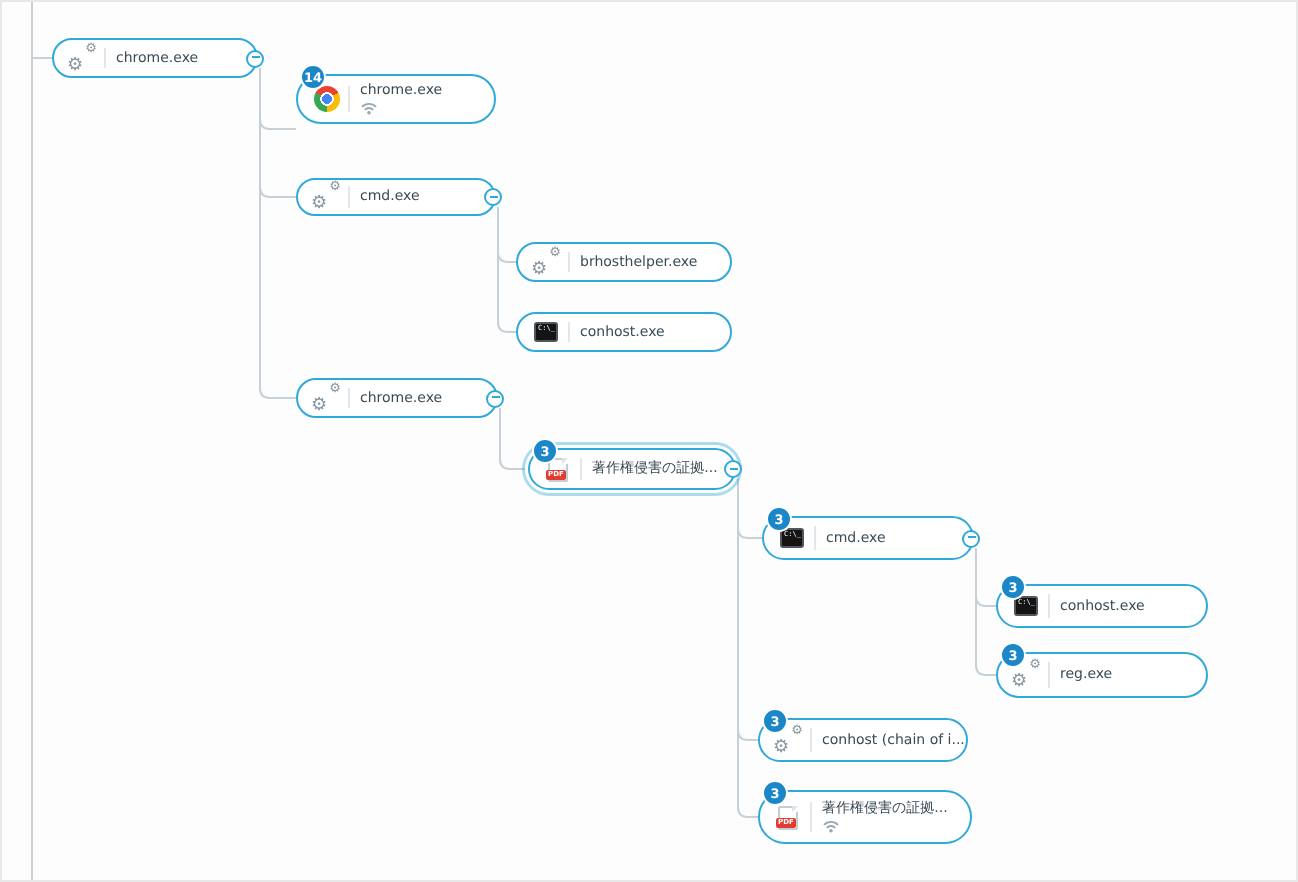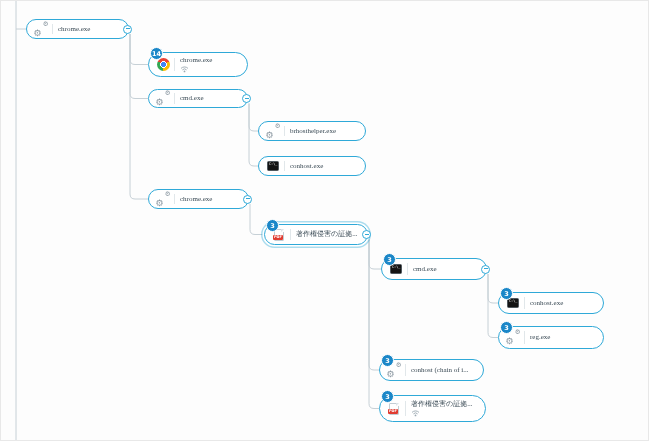--- a/index.html
+++ b/index.html
@@ -39,21 +39,21 @@
     width:1px;align-self:center;height:60%;
     background:#e1e7ea;margin:0 0 0 2px;
   }
   .textcol{
     display:flex;flex-direction:column;justify-content:center;
     padding-left:5px;overflow:hidden;flex:1;
     line-height:1.25;
   }
   .label{
     font-size:7px;color:#3a4a55;
-    white-space:nowrap;overflow:hidden;font-family:Liberation Serif, serif;
+    white-space:nowrap;overflow:hidden;
   }
   .badge{
     position:absolute;top:-6px;left:1px;
     width:11px;height:11px;border-radius:50%;
     background:#1b87c8;border:1px solid #fff;
     color:#fff;font-size:6.5px;font-weight:bold;
     display:flex;align-items:center;justify-content:center;
     z-index:3;box-sizing:content-box;
   }
   .collapse-btn{
@@ -125,21 +125,21 @@
             <span class="g-big">⚙</span>
             <span class="g-small">⚙</span>
           </span>
         </span>
         <span class="sep"></span>
         <span class="textcol">
           <span class="label">chrome.exe</span>
         </span>
         <span class="collapse-btn"></span>
       </div>
-      <div class="node" style="left: 147px; top: 51px; width: 100px; height: 25px; border-radius: 14.5px;">
+      <div class="node" style="left: 147px; top: 36px; width: 100px; height: 25px; border-radius: 14.5px;">
         <span class="badge">14</span>
         <span class="iconbox">
           <span class="chrome"></span>
         </span>
         <span class="sep"></span>
         <span class="textcol">
           <span class="label">chrome.exe</span>
           <span class="subicon">
             <svg width="9" height="8" viewBox="0 0 9 8">
               <path d="M1 3.4 a4.9 4.9 0 0 1 7 0" fill="none" stroke="#9aa7b0" stroke-width="0.9"></path>

